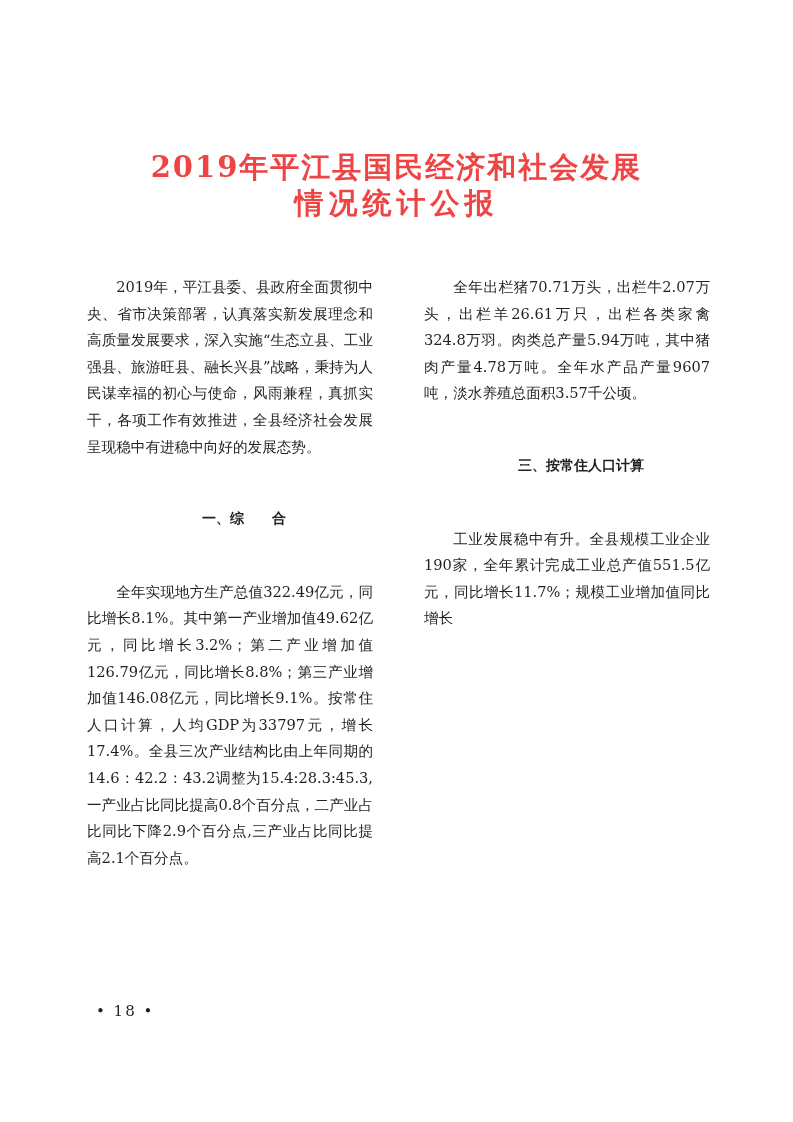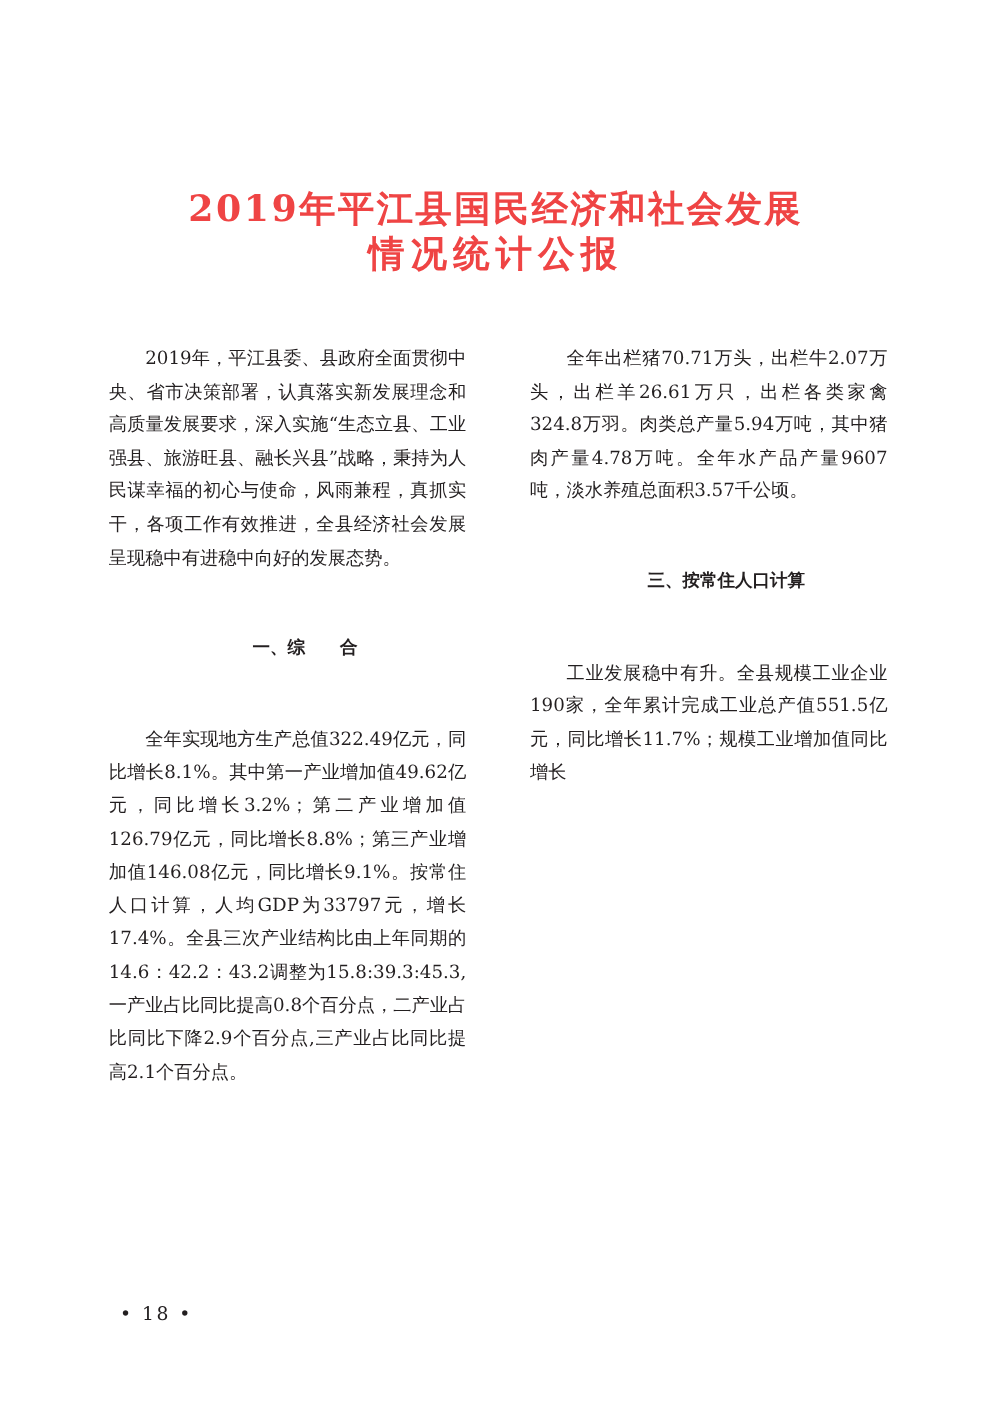--- a/index.html
+++ b/index.html
@@ -9,34 +9,34 @@
            font-weight:bold; font-size:29px; letter-spacing:2px; color:#ef4444; }
   .t1 { top:148px; }
   .t2 { top:184px; letter-spacing:5px; }
   .col { position:absolute; top:264px; width:306px; font-size:14.6px;
          line-height:26.6px; text-align:justify; }
   .col-left { left:77px; }
   .col-right { left:414px; }
   .col p { margin:10px; text-indent:2em; }
   .col p.noindent { text-indent:0; }
   .h { text-align:center; font-weight:bold; font-size:14px; margin:0; text-indent:0;font-family:Liberation Mono, monospace; }
-  .folio { position:absolute; left:96px; top:1002px; font-size:15px; letter-spacing:2px;margin-top:40px; }
+  .folio { position:absolute; left:96px; top:1002px; font-size:15px; letter-spacing:2px; }
 </style>
 </head>
 <body>
 
 <div class="title t1">2019年平江县国民经济和社会发展</div>
 <div class="title t2">情况统计公报</div>
 
 <div class="col col-left">
   <p>2019年，平江县委、县政府全面贯彻中央、省市决策部署，认真落实新发展理念和高质量发展要求，深入实施“生态立县、工业强县、旅游旺县、融长兴县”战略，秉持为人民谋幸福的初心与使命，风雨兼程，真抓实干，各项工作有效推进，全县经济社会发展呈现稳中有进稳中向好的发展态势。</p>
   <div style="height:26px"></div>
   <p class="h">一、综　　合</p>
   <div style="height:26px"></div>
-  <p>全年实现地方生产总值322.49亿元，同比增长8.1%。其中第一产业增加值49.62亿元，同比增长3.2%；第二产业增加值126.79亿元，同比增长8.8%；第三产业增加值146.08亿元，同比增长9.1%。按常住人口计算，人均GDP为33797元，增长17.4%。全县三次产业结构比由上年同期的14.6：42.2：43.2调整为15.8:39.3:45.3,一产业占比同比提高0.8个百分点，二产业占比同比下降2.9个百分点,三产业占比同比提高2.1个百分点。</p>
+  <p>全年实现地方生产总值322.49亿元，同比增长8.1%。其中第一产业增加值49.62亿元，同比增长3.2%；第二产业增加值126.79亿元，同比增长8.8%；第三产业增加值146.08亿元，同比增长9.1%。按常住人口计算，人均GDP为33797元，增长17.4%。全县三次产业结构比由上年同期的14.6：42.2：43.2调整为15.4:28.3:45.3,一产业占比同比提高0.8个百分点，二产业占比同比下降2.9个百分点,三产业占比同比提高2.1个百分点。</p>
   <div style="height:26px"></div>
   <div style="height:26px"></div>
 </div>
 
 <div class="col col-right">
   <p>全年出栏猪70.71万头，出栏牛2.07万头，出栏羊26.61万只，出栏各类家禽324.8万羽。肉类总产量5.94万吨，其中猪肉产量4.78万吨。全年水产品产量9607吨，淡水养殖总面积3.57千公顷。</p>
   <div style="height:26px"></div>
   <p class="h">三、按常住人口计算</p>
   <div style="height:26px"></div>
   <p>工业发展稳中有升。全县规模工业企业190家，全年累计完成工业总产值551.5亿元，同比增长11.7%；规模工业增加值同比增长</p>

